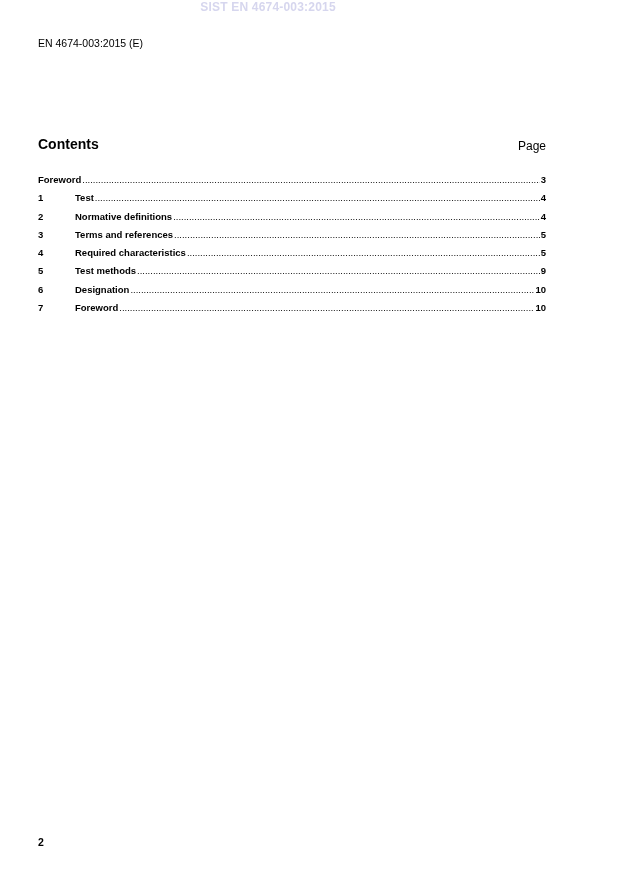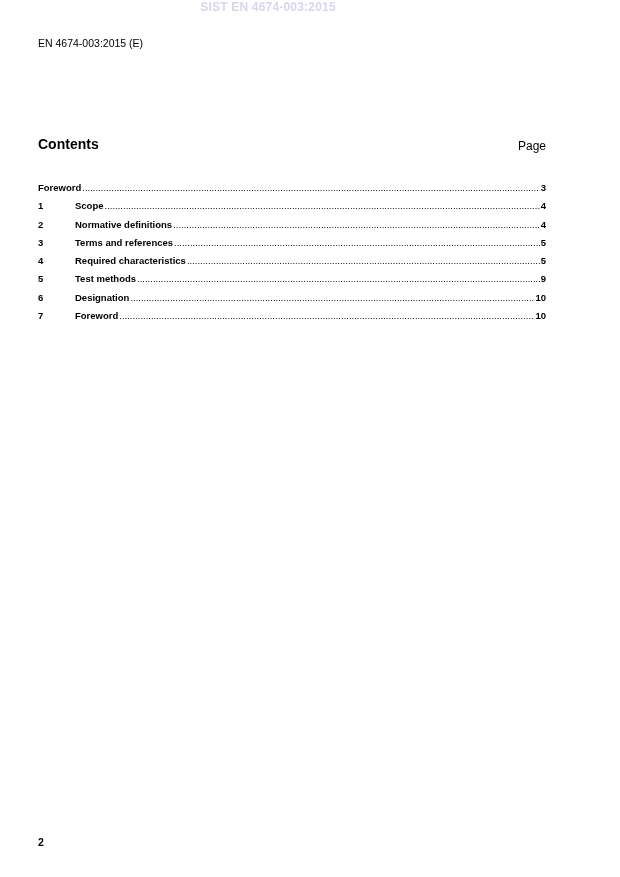--- a/index.html
+++ b/index.html
@@ -49,21 +49,20 @@
       top: 140px;
       right: 74px;
       font-size: 12px;
       line-height: 12px;
     }
     .toc {
       position: absolute;
       top: 174px;
       left: 38px;
       width: 508px;
-      margin-top: 8px;
     }
     .toc-row {
       display: flex;
       align-items: baseline;
       height: 18.3px;
       font-size: 9.5px;
       font-weight: bold;
       line-height: 12px;
     }
     .toc-num {
@@ -109,21 +108,21 @@
 <div class="page-label">Page</div>
 
 <div class="toc">
   <div class="toc-row">
     <span class="toc-title">Foreword</span>
     <span class="toc-leader"></span>
     <span class="toc-page">3</span>
   </div>
   <div class="toc-row">
     <span class="toc-num">1</span>
-    <span class="toc-title">Scope</span>
+    <span class="toc-title">Test</span>
     <span class="toc-leader"></span>
     <span class="toc-page">4</span>
   </div>
   <div class="toc-row">
     <span class="toc-num">2</span>
     <span class="toc-title">Normative definitions</span>
     <span class="toc-leader"></span>
     <span class="toc-page">4</span>
   </div>
   <div class="toc-row">

